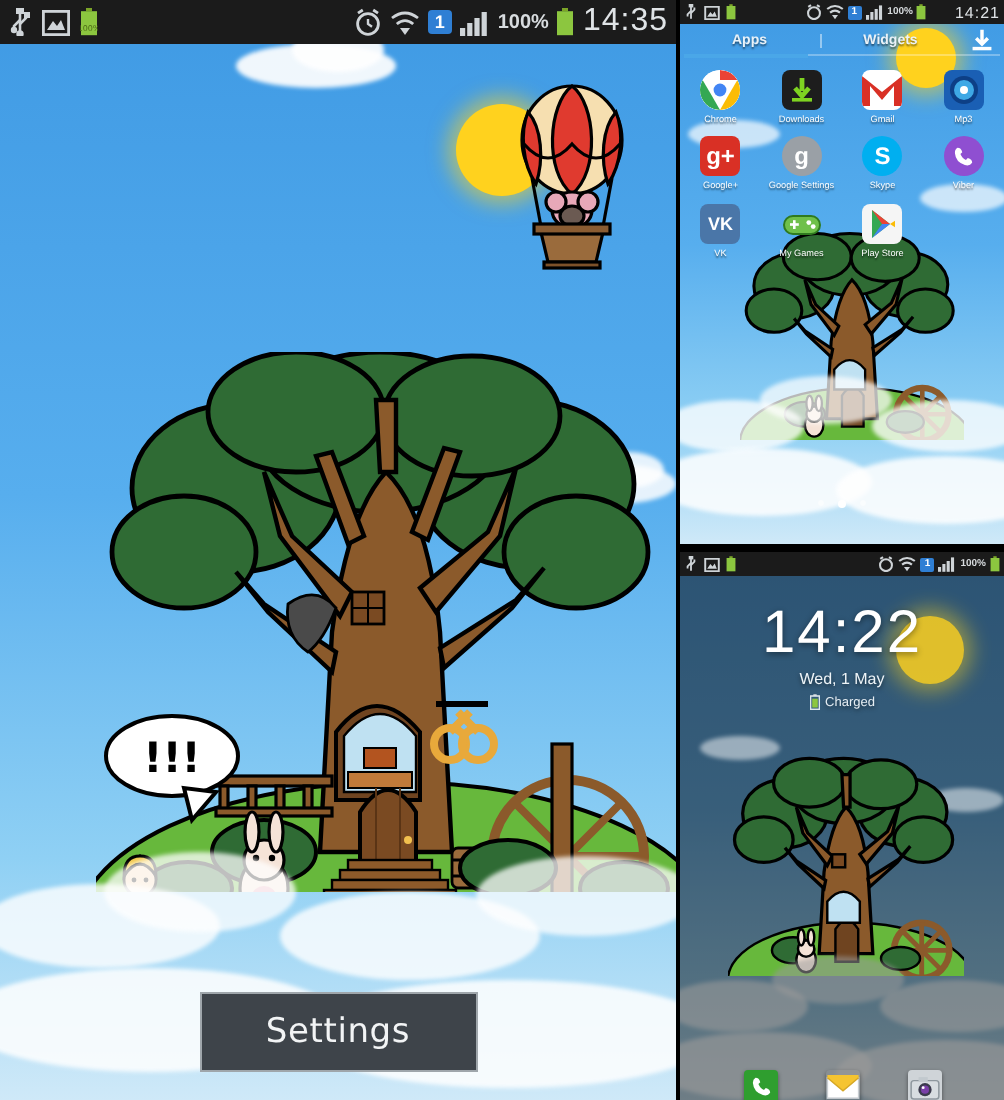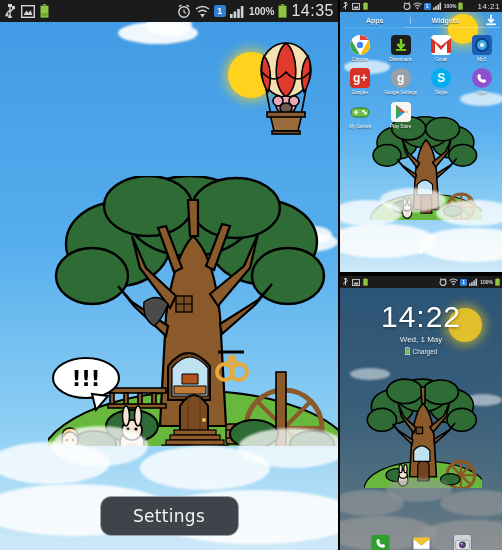--- a/index.html
+++ b/index.html
@@ -41,21 +41,21 @@
   .dim .cloudfield{filter:brightness(.6);}
 
   .sun{position:absolute;border-radius:50%;background:#ffd21e;box-shadow:0 0 10px 4px rgba(255,214,30,.55);}
   .cloud{position:absolute;background:#fff;border-radius:50%;filter:blur(1px);opacity:.92;}
 
   .cloudfield{position:absolute;left:0;bottom:0;width:100%;}
 
   
   .btnrow{position:absolute;left:0;bottom:14px;width:100%;display:flex;justify-content:center;gap:14px;z-index:30;}
   .wbtn{background:#3e444a;border:1px solid #9fa6ab;color:#f2f4f5;font-size:17px;
-        padding:9px 0;width:137px;text-align:center;border-radius:11px;
+        padding:9px 0;width:137px;text-align:center;border-radius:0;
         font-family:"DejaVu Sans",sans-serif;letter-spacing:.3px;}
 
   
   .drawer-tabs{position:absolute;left:0;top:12px;width:100%;height:16px;display:flex;align-items:center;z-index:25;}
   .dtab{flex:1;text-align:center;color:#eaf2f8;font-size:7px;font-weight:bold;text-shadow:0 1px 1px rgba(0,0,0,.5);}
   .dtab.sep{border-left:1px solid rgba(255,255,255,.45);}
   .dl-ico{width:22px;display:flex;align-items:center;justify-content:center;}
   .tabline{position:absolute;left:2px;top:27px;width:62px;height:2px;background:#4aa7e8;z-index:25;}
   .tabline2{position:absolute;left:64px;top:27px;width:96px;height:1px;background:rgba(255,255,255,.3);z-index:25;}
 
@@ -493,20 +493,24 @@
 
       <div class="appcell">
         <div class="appicon" style="background:#8f4fd1;border-radius:50%;">
           <svg width="11" height="11" viewBox="0 0 12 12">
             <path d="M3 1 q2 0 2.6 2.4 l-1 1 q1 2.4 3 3.2 l1 -1 q2.4 .6 2.4 2.6 q-1.4 2 -4 1.2 Q2 8.8 1.6 4 Q1.4 2 3 1Z" fill="#fff"></path>
           </svg>
         </div>
         <div class="applabel">Viber</div>
       </div>
 
+      <div class="appcell">
+        <div class="appicon" style="background:#4a76a8;font-size:9px;">VK</div>
+        <div class="applabel">VK</div>
+      </div>
 
       <div class="appcell">
         <div class="appicon" style="background:transparent;">
           <svg width="20" height="14" viewBox="0 0 20 14">
             <rect x="1" y="3" width="18" height="9" rx="4.5" fill="#6fc04a" stroke="#2f7a1f" stroke-width="1"></rect>
             <rect x="4" y="6.6" width="4.4" height="1.3" fill="#fff"></rect>
               <rect x="5.5" y="5.1" width="1.3" height="4.4" fill="#fff"></rect>
             <circle cx="13.4" cy="6.3" r="1.2" fill="#fff"></circle>
               <circle cx="15.6" cy="8.3" r="1.2" fill="#fff"></circle>
           </svg>

